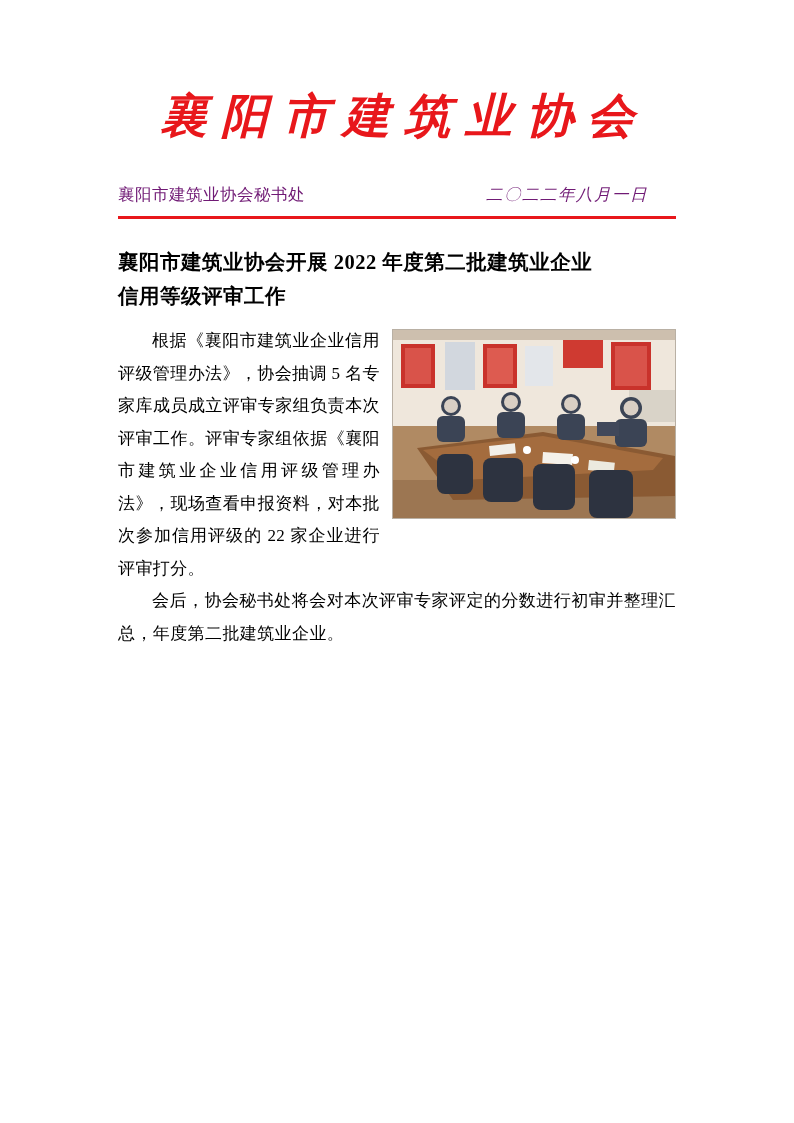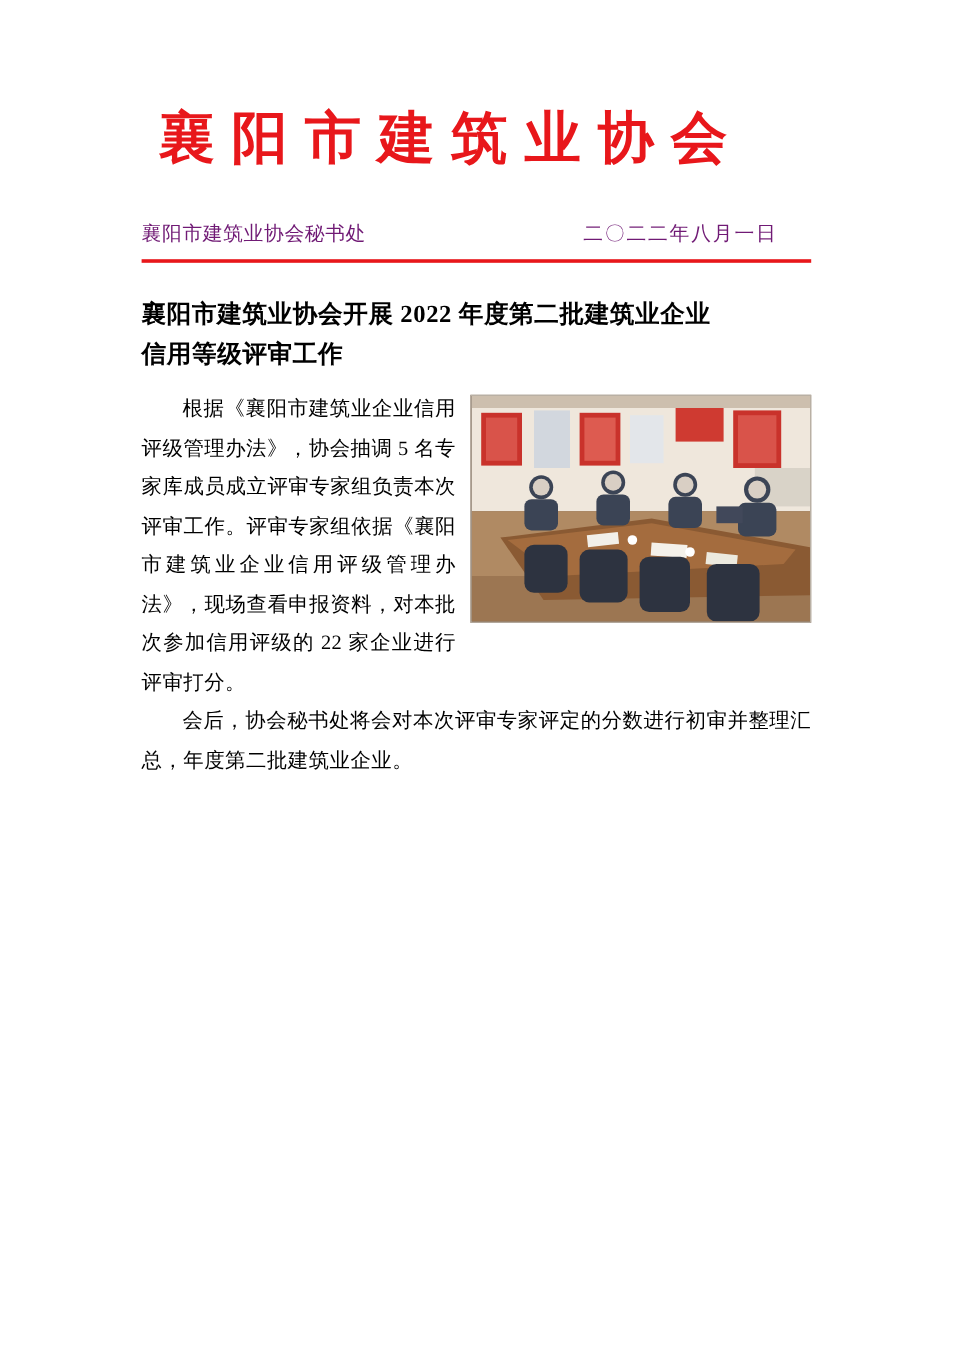--- a/index.html
+++ b/index.html
@@ -18,20 +18,22 @@
     position: relative;
     width: 794px;
     height: 1123px;
     box-sizing: border-box;
     padding: 0 118px;
   }
 
   
   .masthead {
     padding-top: 86px;
+    text-align: center;
+    font-style: italic;
   }
   .masthead-line {
     color: #e8171b;
     font-family: "Liberation Serif", "DejaVu Serif", serif;
     font-weight: bold;
     font-size: 47px;
     line-height: 60px;
     letter-spacing: 14px;
     text-indent: 14px;
     white-space: nowrap;
@@ -50,20 +52,21 @@
     font-size: 16.5px;
     font-family: "Liberation Serif", "DejaVu Serif", serif;
     color: #701a75;
   }
   .issuer-left {
     letter-spacing: 0.5px;
   }
   .issuer-right {
     letter-spacing: 1.5px;
     padding-right: 28px;
+    font-style: italic;
   }
 
   .red-rule {
     margin-top: 10px;
     height: 3px;
     background: #e8171b;
     width: 100%;
   }
 
   

